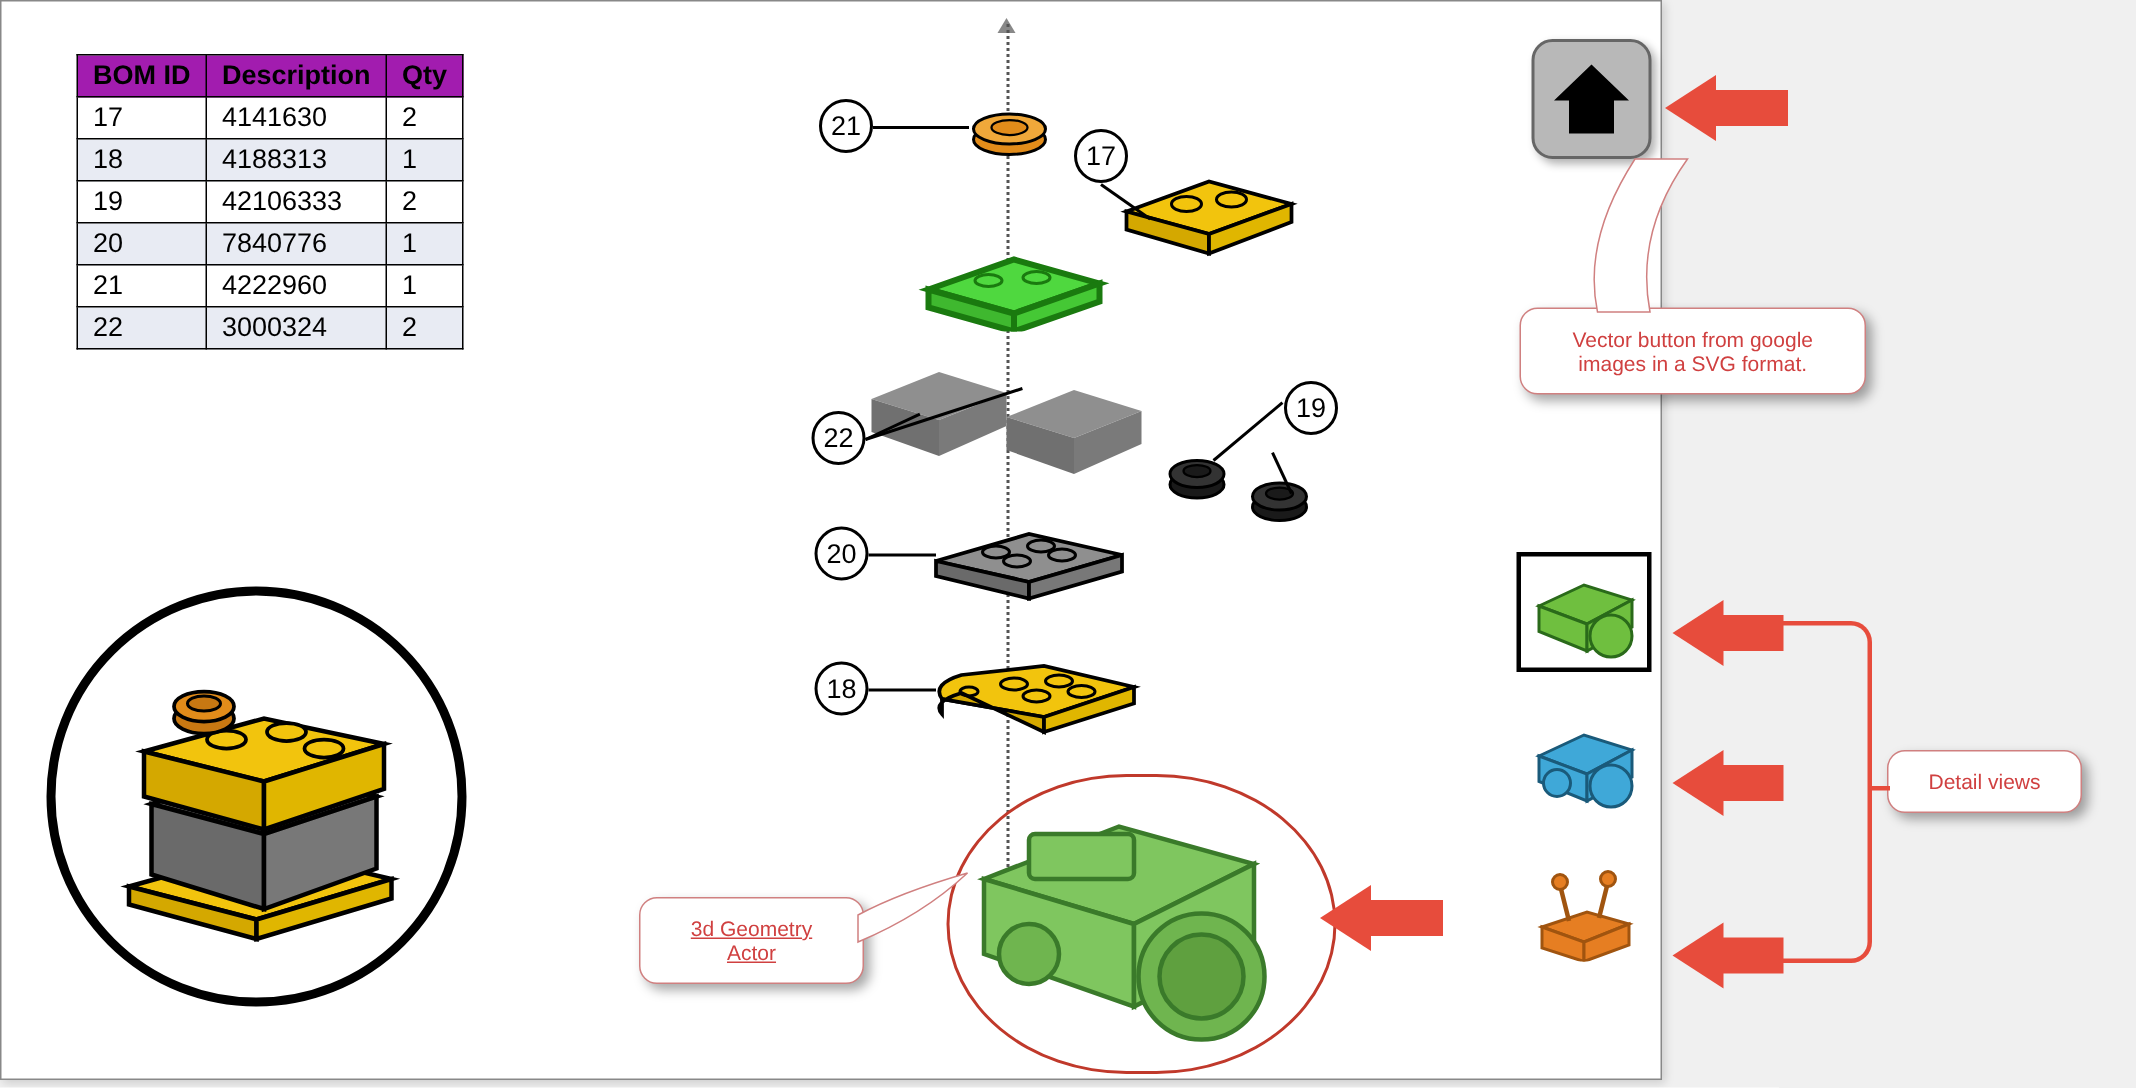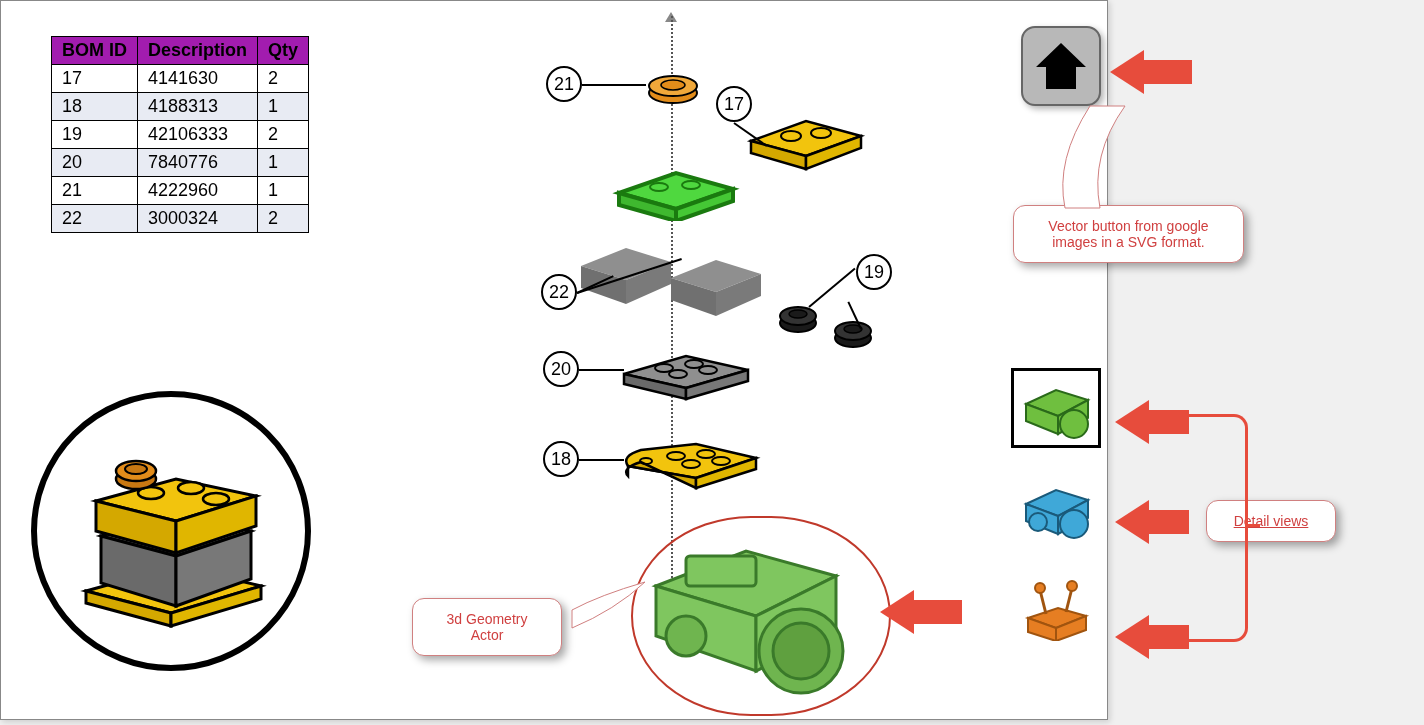--- a/index.html
+++ b/index.html
@@ -410,28 +410,28 @@
 <div class="red-arrow" style="left:1110px; top:50px;">
   <div class="head" style="left:0; top:0;"></div>
   <div class="shaft" style="left:32px; top:10px; width:50px;"></div>
 </div>
 
 <div class="red-arrow" style="left:880px; top:590px;">
   <div class="head" style="left:0; top:0;"></div>
   <div class="shaft" style="left:32px; top:10px; width:50px;"></div>
 </div>
 
-<div class="callout" style="left:412px; top:598px; width:150px;">
+<div class="callout" style="left:426px; top:598px; width:150px;text-decoration:underline;">
   <span>3d Geometry Actor</span>
 </div>
 <svg style="position:absolute; left:570px; top:580px;" width="80" height="60">
   <path d="M 2 30 Q 30 15 75 2 Q 45 30 2 48 Z" fill="#fff" stroke="#d08080" stroke-width="1"></path>
 </svg>
 
-<div class="callout" style="left:1206px; top:500px; width:130px;text-decoration:underline;">
+<div class="callout" style="left:1258px; top:500px; width:130px;">
   <span>Detail views</span>
 </div>
 
 <div class="red-arrow" style="left:1115px; top:400px;">
   <div class="head" style="left:0; top:0;"></div>
   <div class="shaft" style="left:32px; top:10px; width:42px;"></div>
 </div>
 <div class="red-arrow" style="left:1115px; top:500px;">
   <div class="head" style="left:0; top:0;"></div>
   <div class="shaft" style="left:32px; top:10px; width:42px;"></div>

